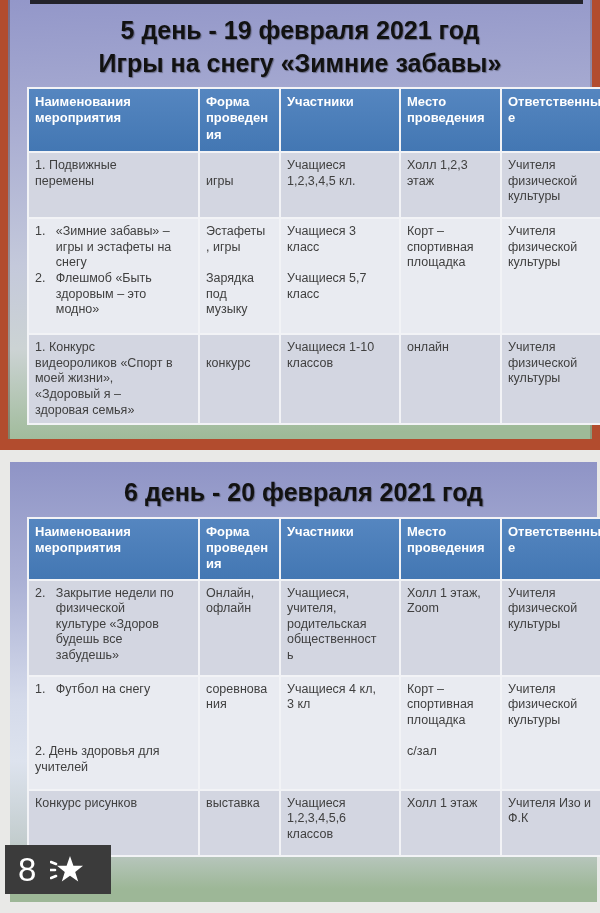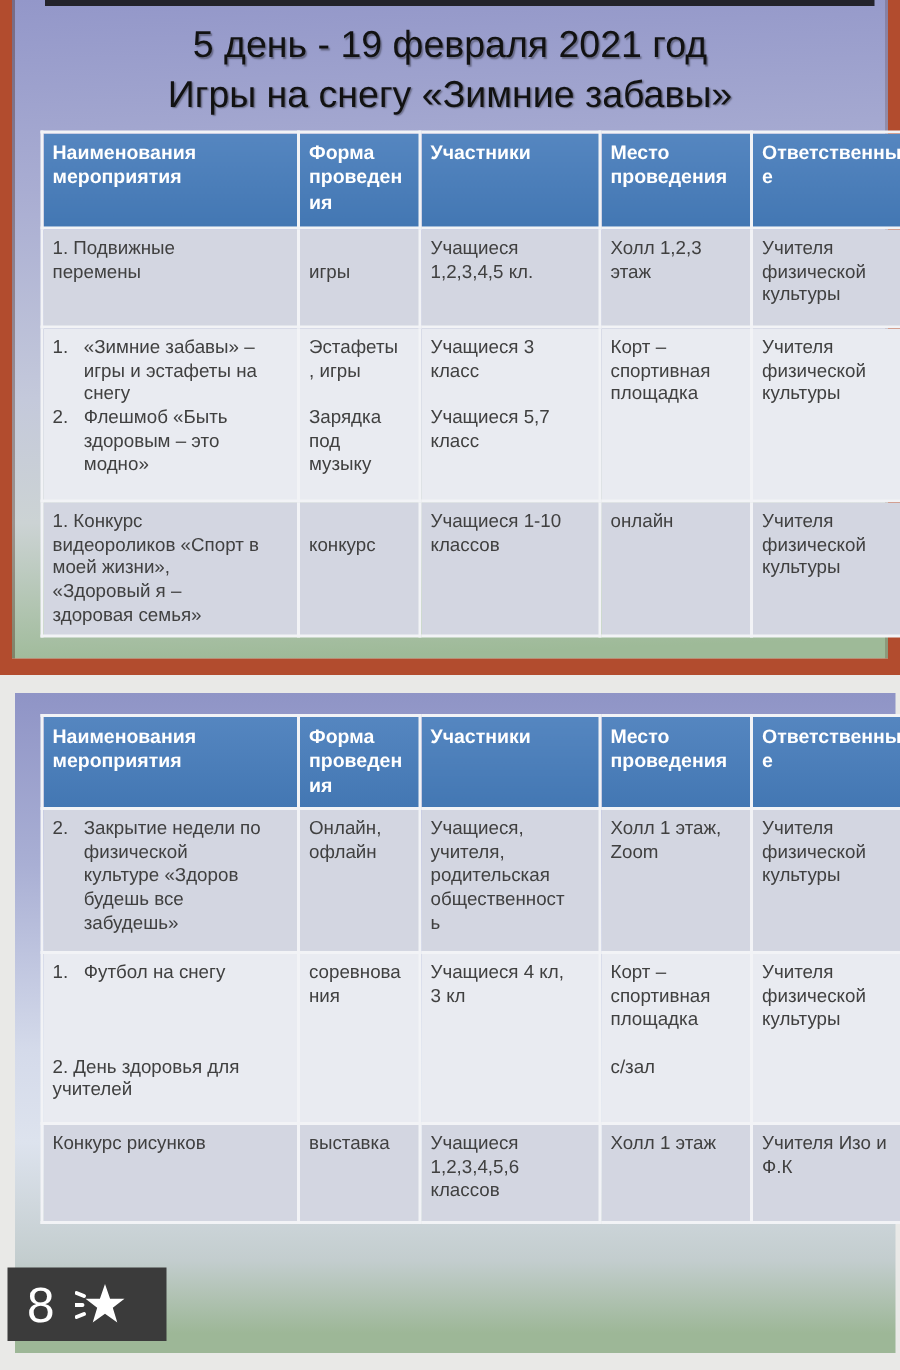--- a/index.html
+++ b/index.html
@@ -17,21 +17,21 @@
     box-shadow:inset 2px 0 0 rgba(70,25,10,.35), inset -2px 0 0 rgba(70,25,10,.2);
   }
   .top-strip{position:absolute;left:30px;top:0;width:553px;height:4px;background:#23232b;}
   
   .slide2{
     position:absolute;left:10px;top:462px;width:587px;height:440px;
     background:linear-gradient(180deg,#8f94c6 0%,#a9afd4 26%,#d4daea 54%,#dde3ee 68%,#c3cdce 86%,#9db797 97%);
   }
   
   .slide-title{
-    margin-top:14px;text-align:center;font-weight:normal;color:#121212;
+    margin-top:14px;text-align:center;font-weight:bold;color:#121212;
     font-size:25px;line-height:1.3;letter-spacing:0px;
     text-shadow:1px 1px 1px rgba(0,0,0,.35);
   }
   
   table.sched{
     border-collapse:collapse;table-layout:fixed;margin-top:8px;
     width:551px;
   }
   .slide1 table.sched{margin-left:19px;}
   .slide2 table.sched{margin-left:17px;}
@@ -141,20 +141,21 @@
 физической
 культуры</td>
       </tr>
     </tbody>
   </table>
 </section>
 <div class="top-strip"></div>
 
 <section class="slide2">
   <div class="slide-title">
+    <div>6 день - 20 февраля 2021 год</div>
   </div>
   <table class="sched">
     <thead>
       <tr class="hr">
         <th class="c0">Наименования
 мероприятия</th>
         <th class="c1">Форма
 проведен
 ия</th>
         <th class="c2">Участники</th>

